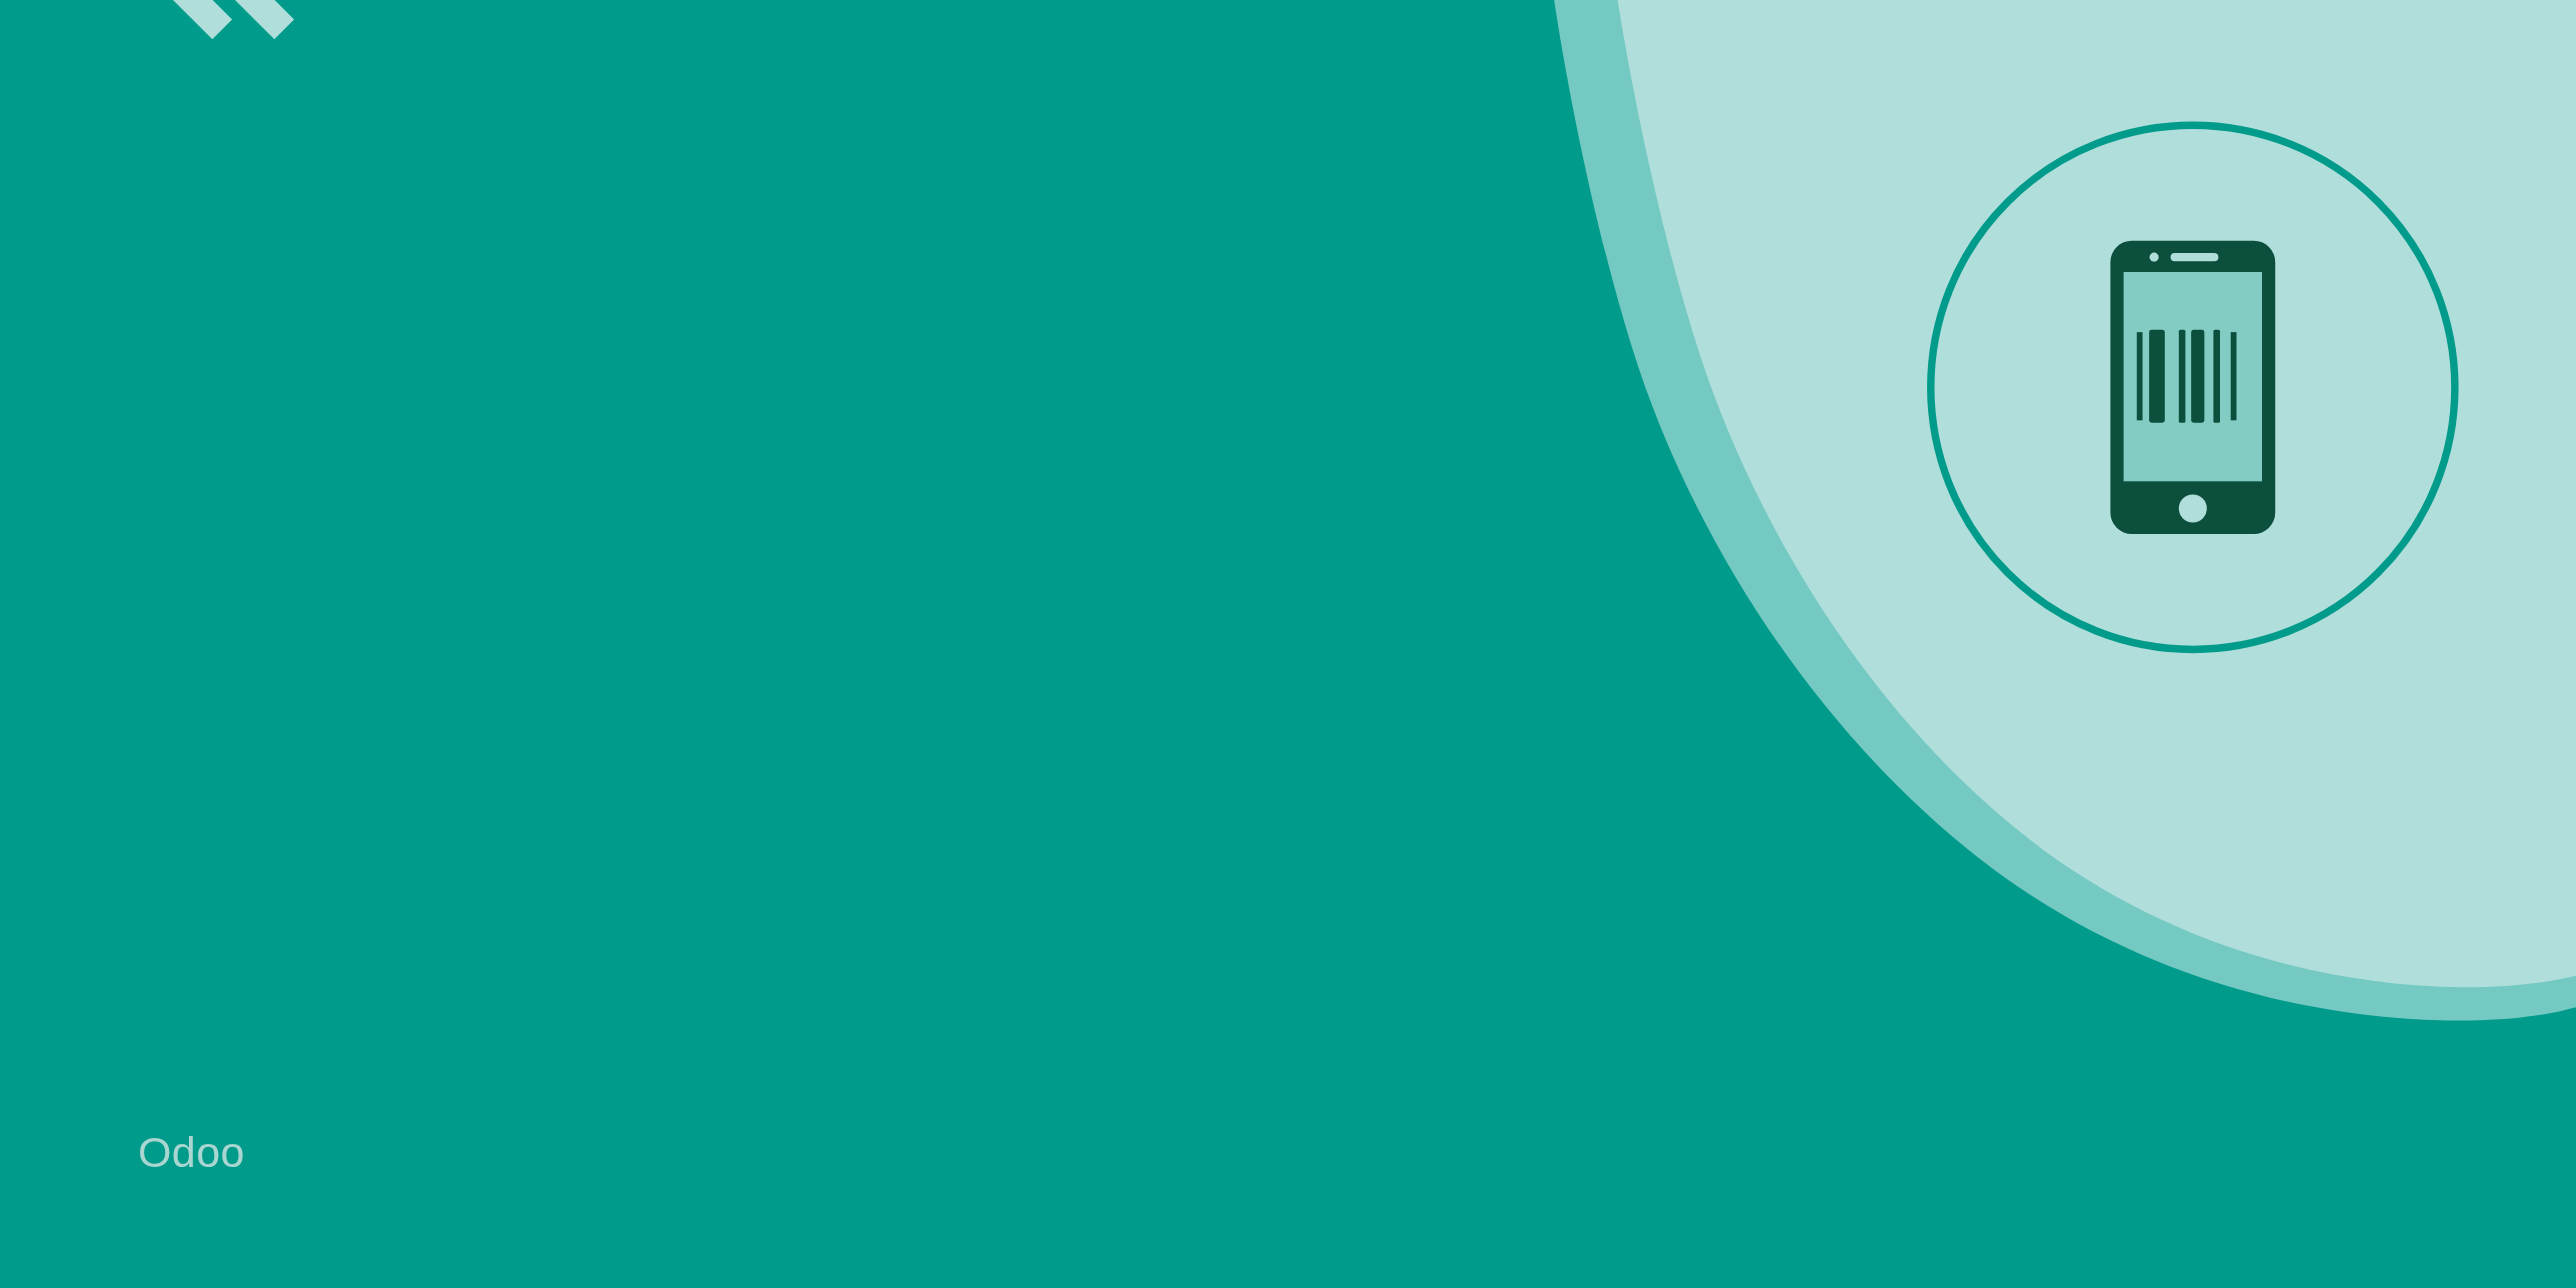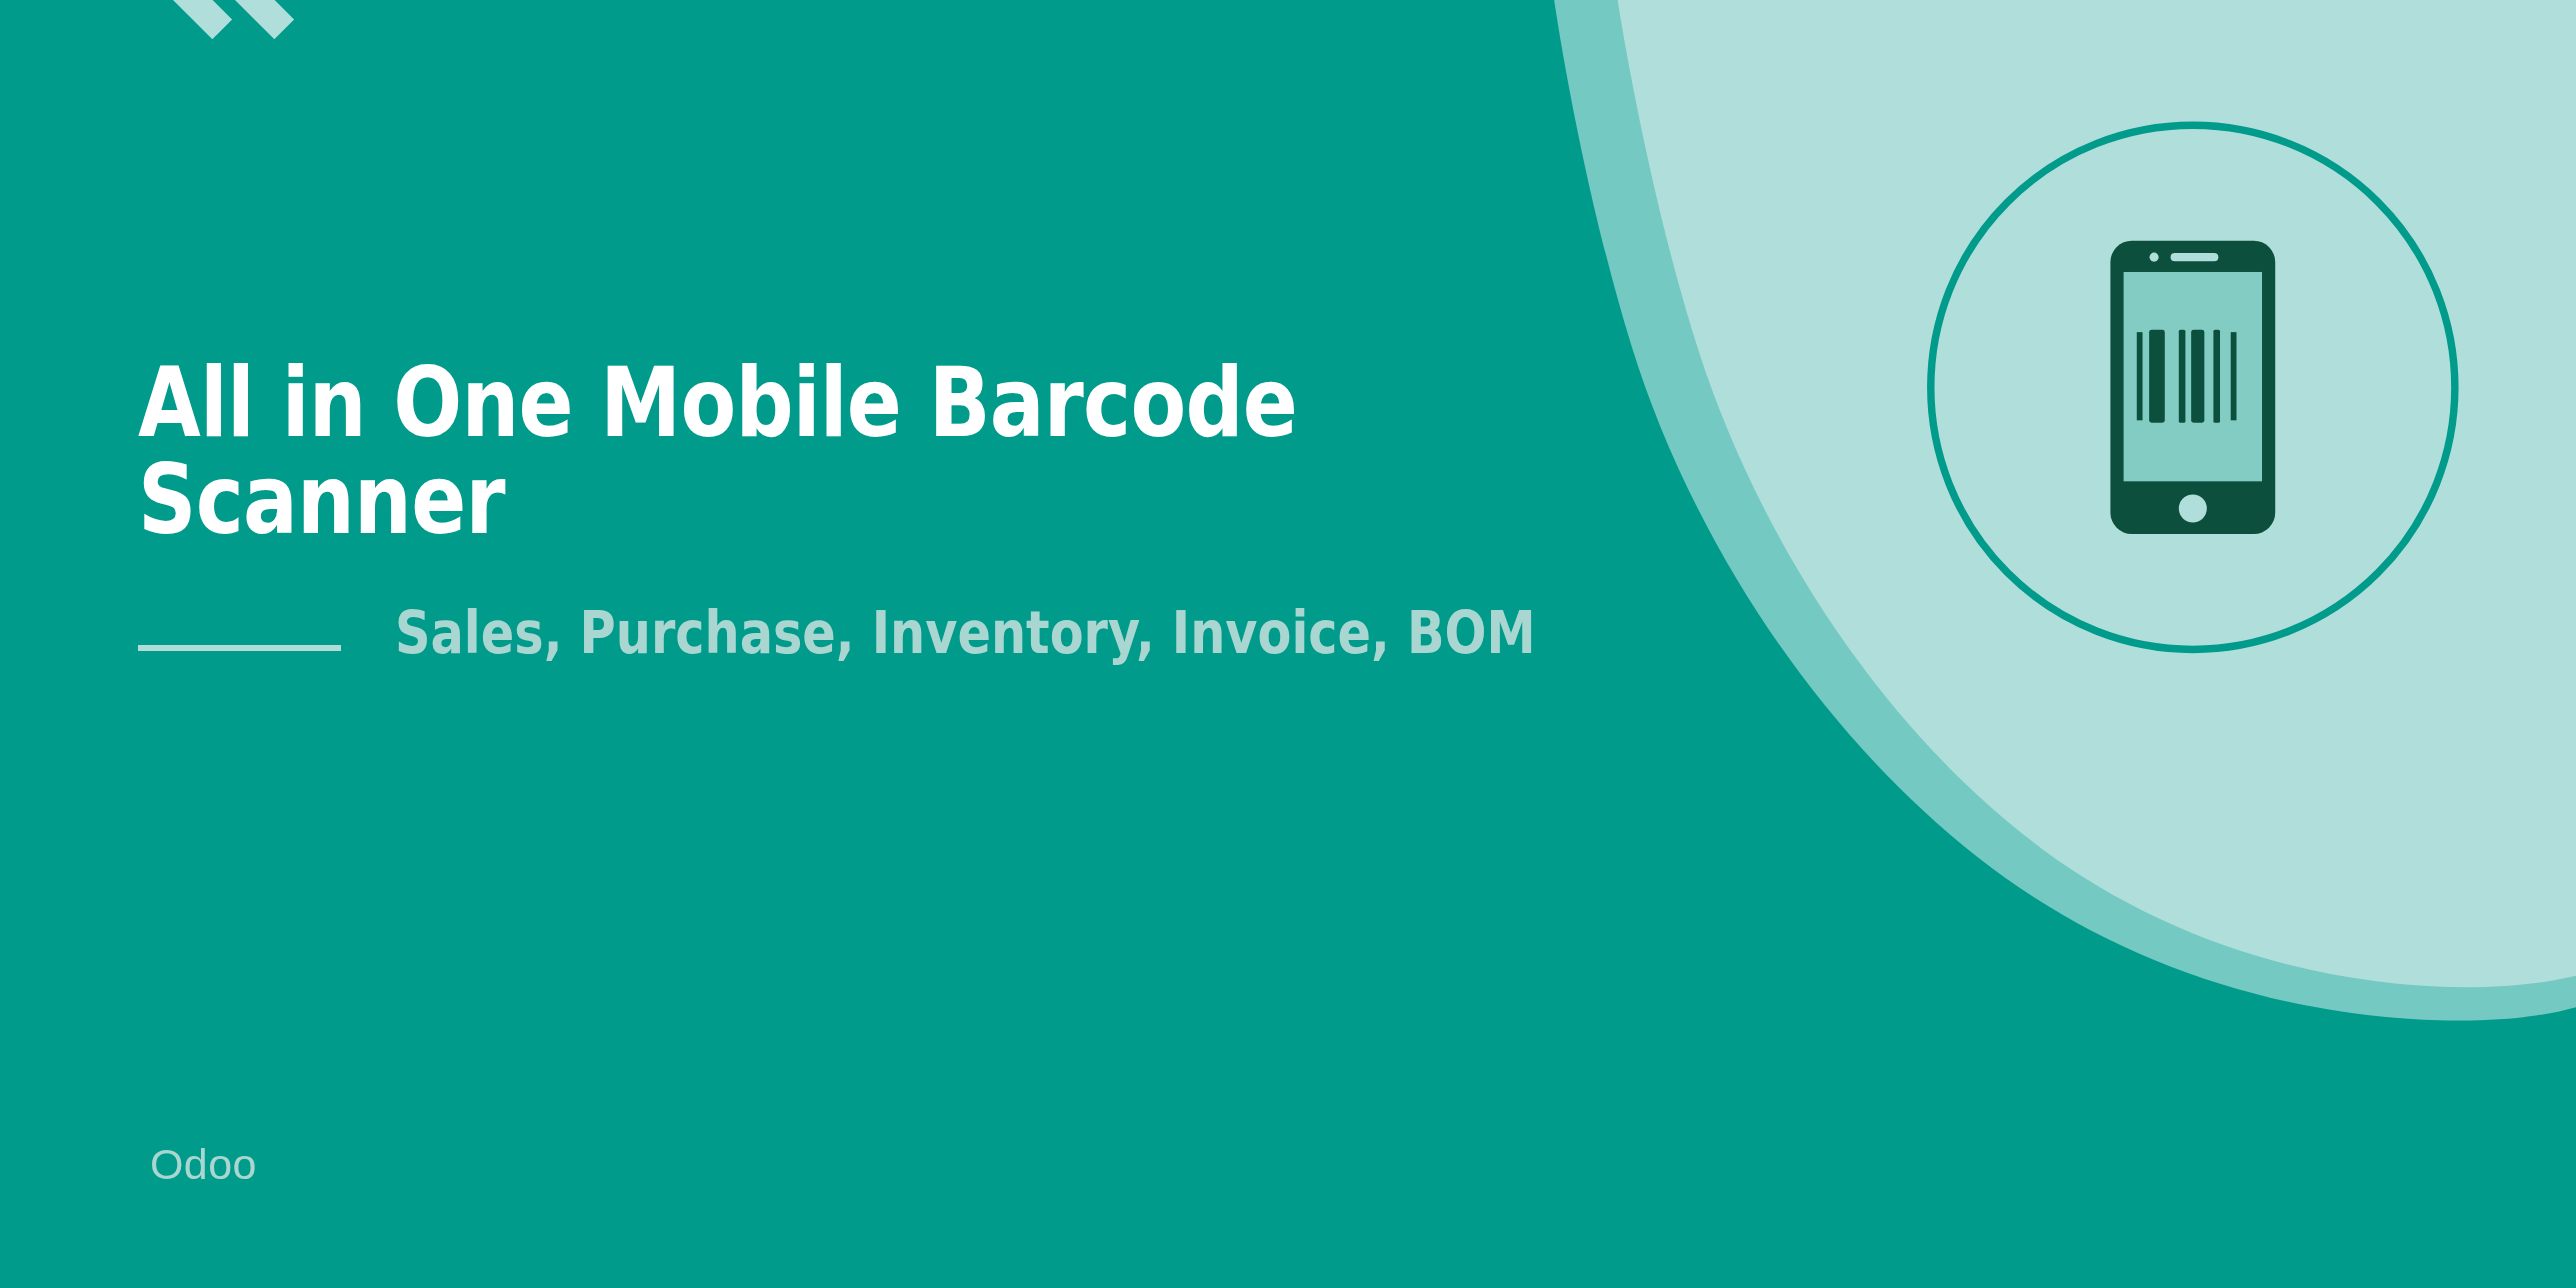--- a/index.html
+++ b/index.html
@@ -77,21 +77,21 @@
     font-stretch: condensed;
     transform: scaleX(0.93);
     transform-origin: left center;
     white-space: pre-wrap;
   }
 
   #footer-brand {
     position: absolute;
     left: 138px;
     top: 1131px;
-    margin: 12px;
+    margin: 0;
     color: #a9d6d1;
     font-family: "Liberation Sans", "DejaVu Sans", sans-serif;
     font-weight: 400;
     font-size: 43px;
     line-height: 1;
     letter-spacing: 0.4px;
   }
 </style>
 </head>
 <body>
@@ -141,26 +141,17 @@
     </g>
   </svg>
 
   <div style="position:absolute;left:49px;top:-124px;width:28px;height:231px;
               background:#b0dedb;transform:rotate(-45deg);
               transform-origin:top left;"></div>
   <div style="position:absolute;left:111px;top:-124px;width:28px;height:231px;
               background:#b0dedb;transform:rotate(-45deg);
               transform-origin:top left;"></div>
 
-  <div id="text-block">
-
-    <h1 id="title">All in One Mobile Barcode Scanner</h1>
-
-    <div id="subtitle-row">
-      <div id="subtitle-rule"></div>
-      <p id="subtitle">Sales, Purchase, Inventory, Invoice, BOM</p>
-    </div>
-  </div>
 
   <p id="footer-brand">Odoo</p>
 
 </div>
 
 
 </body></html>

